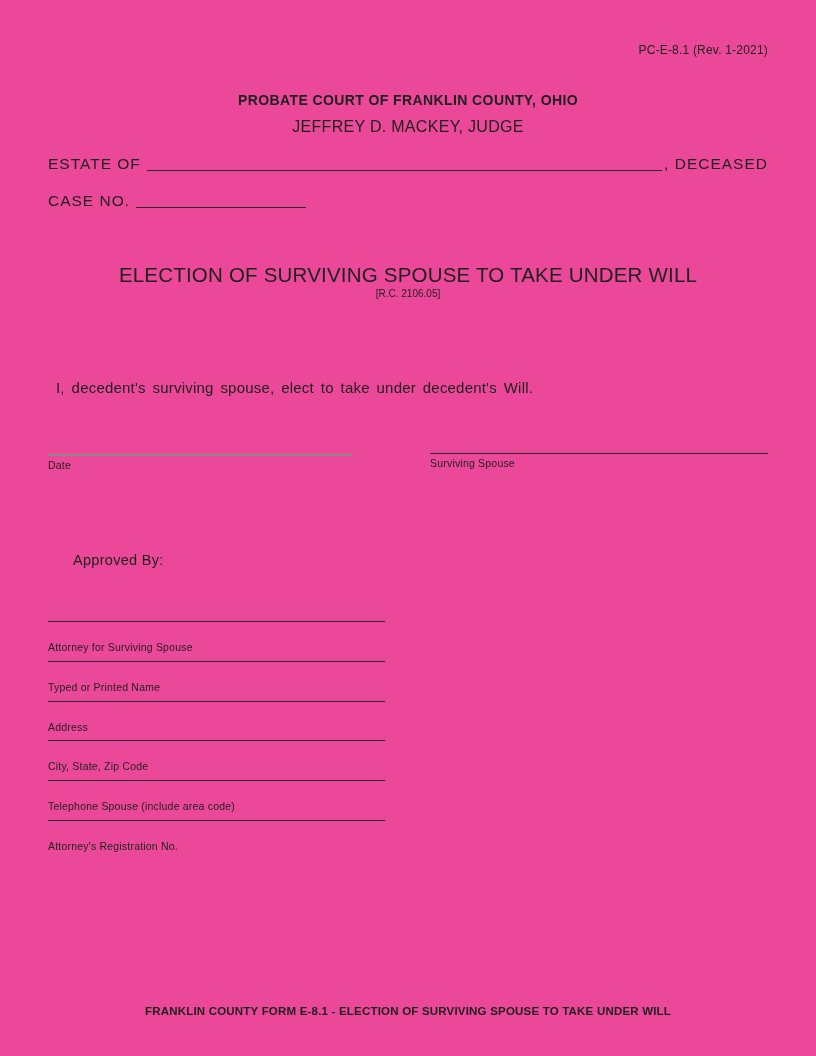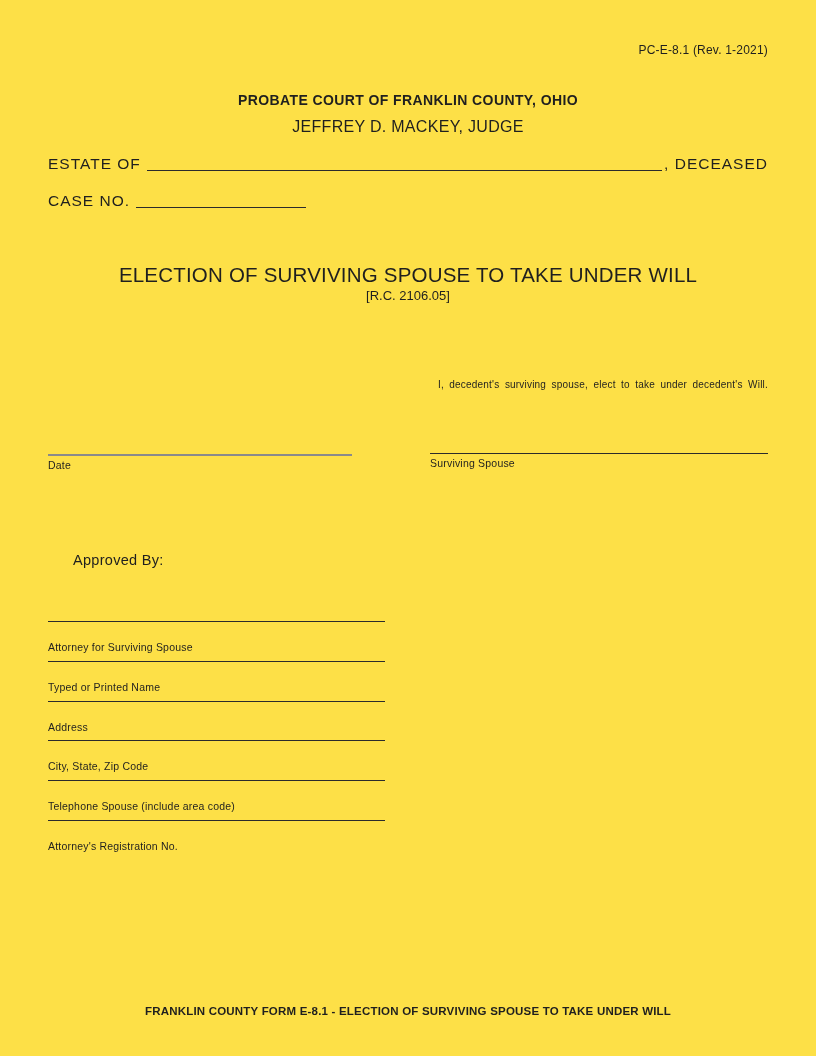--- a/index.html
+++ b/index.html
@@ -2,21 +2,21 @@
 <html><head>
 <meta charset="utf-8">
 <style>
   * { margin: 0; padding: 0; box-sizing: border-box; }
   html, body { background: #ffffff; }
   .page {
     position: relative;
     width: 816px;
     height: 1056px;
     margin: 0 auto;
-    background: #fde047;
+    background: #ec4899;
     font-family: "Liberation Sans", "DejaVu Sans", sans-serif;
     color: #1f1f1f;
     overflow: hidden;
     padding-left: 20px;
   }
   .form-number {
     position: absolute;
     top: 43px;
     right: 48px;
     font-size: 12px;
@@ -70,31 +70,30 @@
     font-size: 20.5px;
     font-weight: normal;
     letter-spacing: 0.2px;
   }
   .statute {
     position: absolute;
     top: 288px;
     left: 0;
     width: 100%;
     text-align: center;
-    font-size: 13px;
+    font-size: 10px;
   }
   .body-text {
     position: absolute;
     top: 379px;
     left: 56px;
     right: 48px;
-    font-size: 10px;
+    font-size: 15px;
     word-spacing: 2.5px;
     letter-spacing: 0.2px;
-    text-align: right;
   }
   .sig-block {
     position: absolute;
     font-size: 10.5px;
     line-height: 1;
   }
   .sig-block .line {
     display: block;
     height: 14px;
   }

